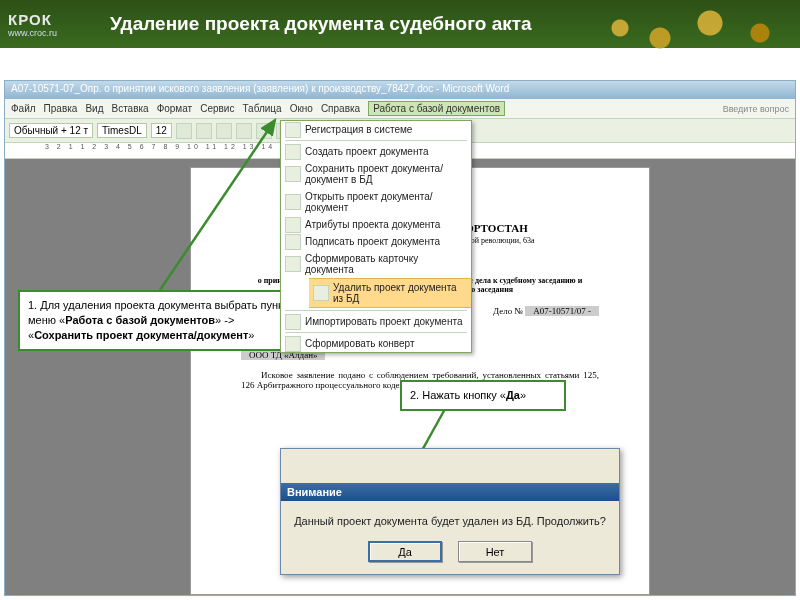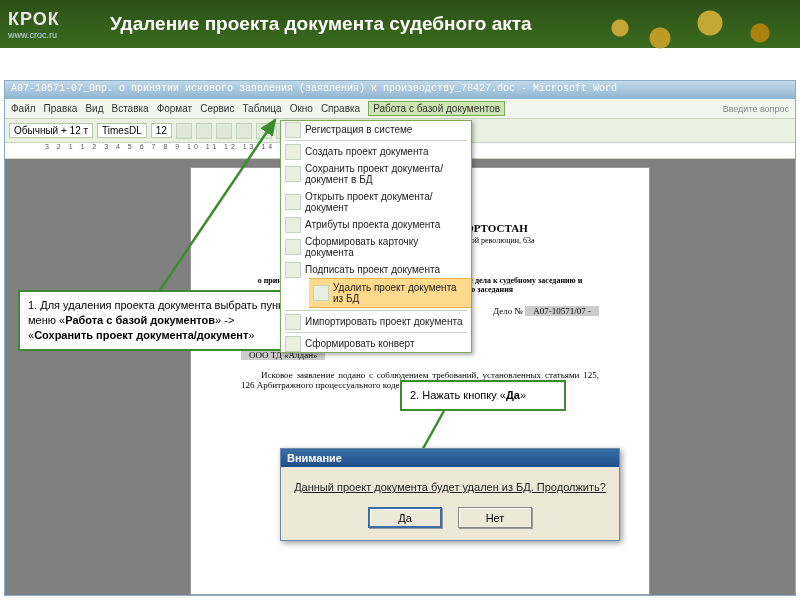--- a/index.html
+++ b/index.html
@@ -1,28 +1,28 @@
 <!DOCTYPE html>
 <html><head>
 <meta charset="utf-8">
 <style>
   * { box-sizing: border-box; margin: 0; padding: 0; }
   body { width: 800px; height: 600px; font-family: Arial, sans-serif; font-size: 11px; background: #fff; overflow: hidden; position: relative; }
 
   
   .brand-bar { height: 48px; background: linear-gradient(#2d5016, #3a6b1f); display: flex; align-items: center; color: #fff; position: relative; }
   .logo-area { width: 100px; padding-left: 8px; }
-  .logo-text { font-weight: bold; font-size: 18px; letter-spacing: 1px; color:#e8e8e8; }
+  .logo-text { font-weight: bold; font-size: 15px; letter-spacing: 1px; color:#e8e8e8; }
   .logo-url { font-size: 9px; color: #cde; }
   .slide-title { font-size: 19px; font-weight: bold; color: #fff; flex: 1; text-align: left; padding-left: 10px; }
   .decor { position:absolute; right:0; bottom:-20px; width:200px; height:60px; background: radial-gradient(circle at 20px 20px, #d4af37 8px, transparent 9px), radial-gradient(circle at 60px 30px, #c9a227 10px, transparent 11px), radial-gradient(circle at 110px 15px, #d4af37 12px, transparent 13px), radial-gradient(circle at 160px 25px, #b8860b 9px, transparent 10px); opacity:0.9; }
 
   
   .word-area { position: absolute; top: 80px; left: 4px; right: 4px; bottom: 4px; border: 1px solid #8caec4; background: #d6e6d0; overflow:hidden; }
-  .word-title { height: 18px; background: linear-gradient(#c2d9ea, #8fb5d0); color: #fff; font-size: 10px; padding: 2px 6px; white-space: nowrap; overflow:hidden;font-family:Liberation Mono, monospace;}
+  .word-title { height: 18px; background: linear-gradient(#c2d9ea, #8fb5d0); color: #fff; font-size: 10px; padding: 2px 6px; white-space: nowrap; overflow:hidden;}
   .menu-bar { height: 20px; background: #f2f6ef; display: flex; align-items: center; gap: 8px; padding: 0 6px; border-bottom:1px solid #c3d4bc;justify-content:center; }
   .menu-item { font-size: 10px; color: #333; cursor: default; }
   .menu-item.active { background:#cde4b4; padding:1px 4px; border:1px solid #7fa85f; }
   .help-box { margin-left:auto; font-size:9px; color:#888; }
   .toolbar { height: 24px; background: #eaf1e3; display:flex; align-items:center; gap:4px; padding:0 4px; border-bottom:1px solid #c3d4bc; font-size:10px;text-align:center; }
   .tb-sel { background:#fff; border:1px solid #b5c9a8; padding:1px 4px; font-size:10px;}
   .tb-btn { width:16px; height:16px; background:#e0e8d8; border:1px solid #c3d4bc;}
   .ruler { height:16px; background:#fff; border-bottom:1px solid #c3d4bc; font-size:7px; color:#555; padding-left:40px; letter-spacing:3px; overflow:hidden; white-space:nowrap;}
   .doc-canvas { position:absolute; top:78px; left:0; right:0; bottom:0; background:#808080; display:flex; justify-content:center; padding-top:8px; overflow:hidden;}
   .vruler { position:absolute; left:0; top:78px; bottom:0; width:18px; background:#fff; border-right:1px solid #c3d4bc;}
@@ -46,22 +46,22 @@
   .callout { position:absolute; background:#fff; border:2px solid #3a8c2e; padding:6px 8px; font-size:11px; line-height:1.35; z-index:15; }
   .callout b { font-weight:bold; }
   .callout1 { top: 290px; left: 18px; width: 290px; }
   .callout2 { top: 380px; left: 400px; width: 166px; }
 
   
   svg.arrows { position:absolute; top:0; left:0; width:800px; height:600px; pointer-events:none; z-index:14;}
 
   
   .dialog { position:absolute; top:448px; left:280px; width:340px; background:#ece9d8; border:1px solid #6b8aa8; box-shadow:2px 2px 6px rgba(0,0,0,0.4); z-index:25; font-size:11px;}
-  .dlg-title { background: linear-gradient(#3a6ea5, #1e4e8c); color:#fff; font-weight:bold; padding:3px 6px; font-size:11px;}
-  .dlg-body { padding:14px 8px 6px; text-align:center; color:#222;text-decoration:underline;}
+  .dlg-title { background: linear-gradient(#3a6ea5, #1e4e8c); color:#fff; font-weight:bold; padding:3px 6px; font-size:11px;margin-top:34px;}
+  .dlg-body { padding:14px 8px 6px; text-align:center; color:#222;}
   .dlg-btns { display:flex; justify-content:center; gap:16px; padding:8px 0 12px;}
   .dlg-btn { width:74px; height:21px; background:#ece9d8; border:1px solid #888; font-size:11px; display:flex; align-items:center; justify-content:center; box-shadow: inset 1px 1px 0 #fff, 1px 1px 0 #999;}
   .dlg-btn.focus { border:2px solid #3a6ea5; }
 </style>
 </head>
 <body>
 
 <div class="brand-bar">
   <div class="logo-area">
     <div class="logo-text">КРОК</div>
@@ -124,22 +124,22 @@
   </div>
 </div>
 
 <div class="dropdown">
   <div class="dd-item">Регистрация в системе</div>
   <div class="dd-sep"></div>
   <div class="dd-item">Создать проект документа</div>
   <div class="dd-item">Сохранить проект документа/ документ в БД</div>
   <div class="dd-item">Открыть проект документа/ документ</div>
   <div class="dd-item">Атрибуты проекта документа</div>
+  <div class="dd-item">Подписать проект документа</div>
   <div class="dd-item">Сформировать карточку документа</div>
-  <div class="dd-item">Подписать проект документа</div>
   <div class="dd-item sel">Удалить проект документа из БД</div>
   <div class="dd-sep"></div>
   <div class="dd-item">Импортировать проект документа</div>
   <div class="dd-sep"></div>
   <div class="dd-item">Сформировать конверт</div>
 </div>
 
 <div class="callout callout1">
   <span>1. Для удаления проекта документа выбрать пункт меню «</span><b>Работа с базой документов</b><span>» -&gt; «</span><b>Сохранить проект документа/документ</b><span>»</span>
 </div>

